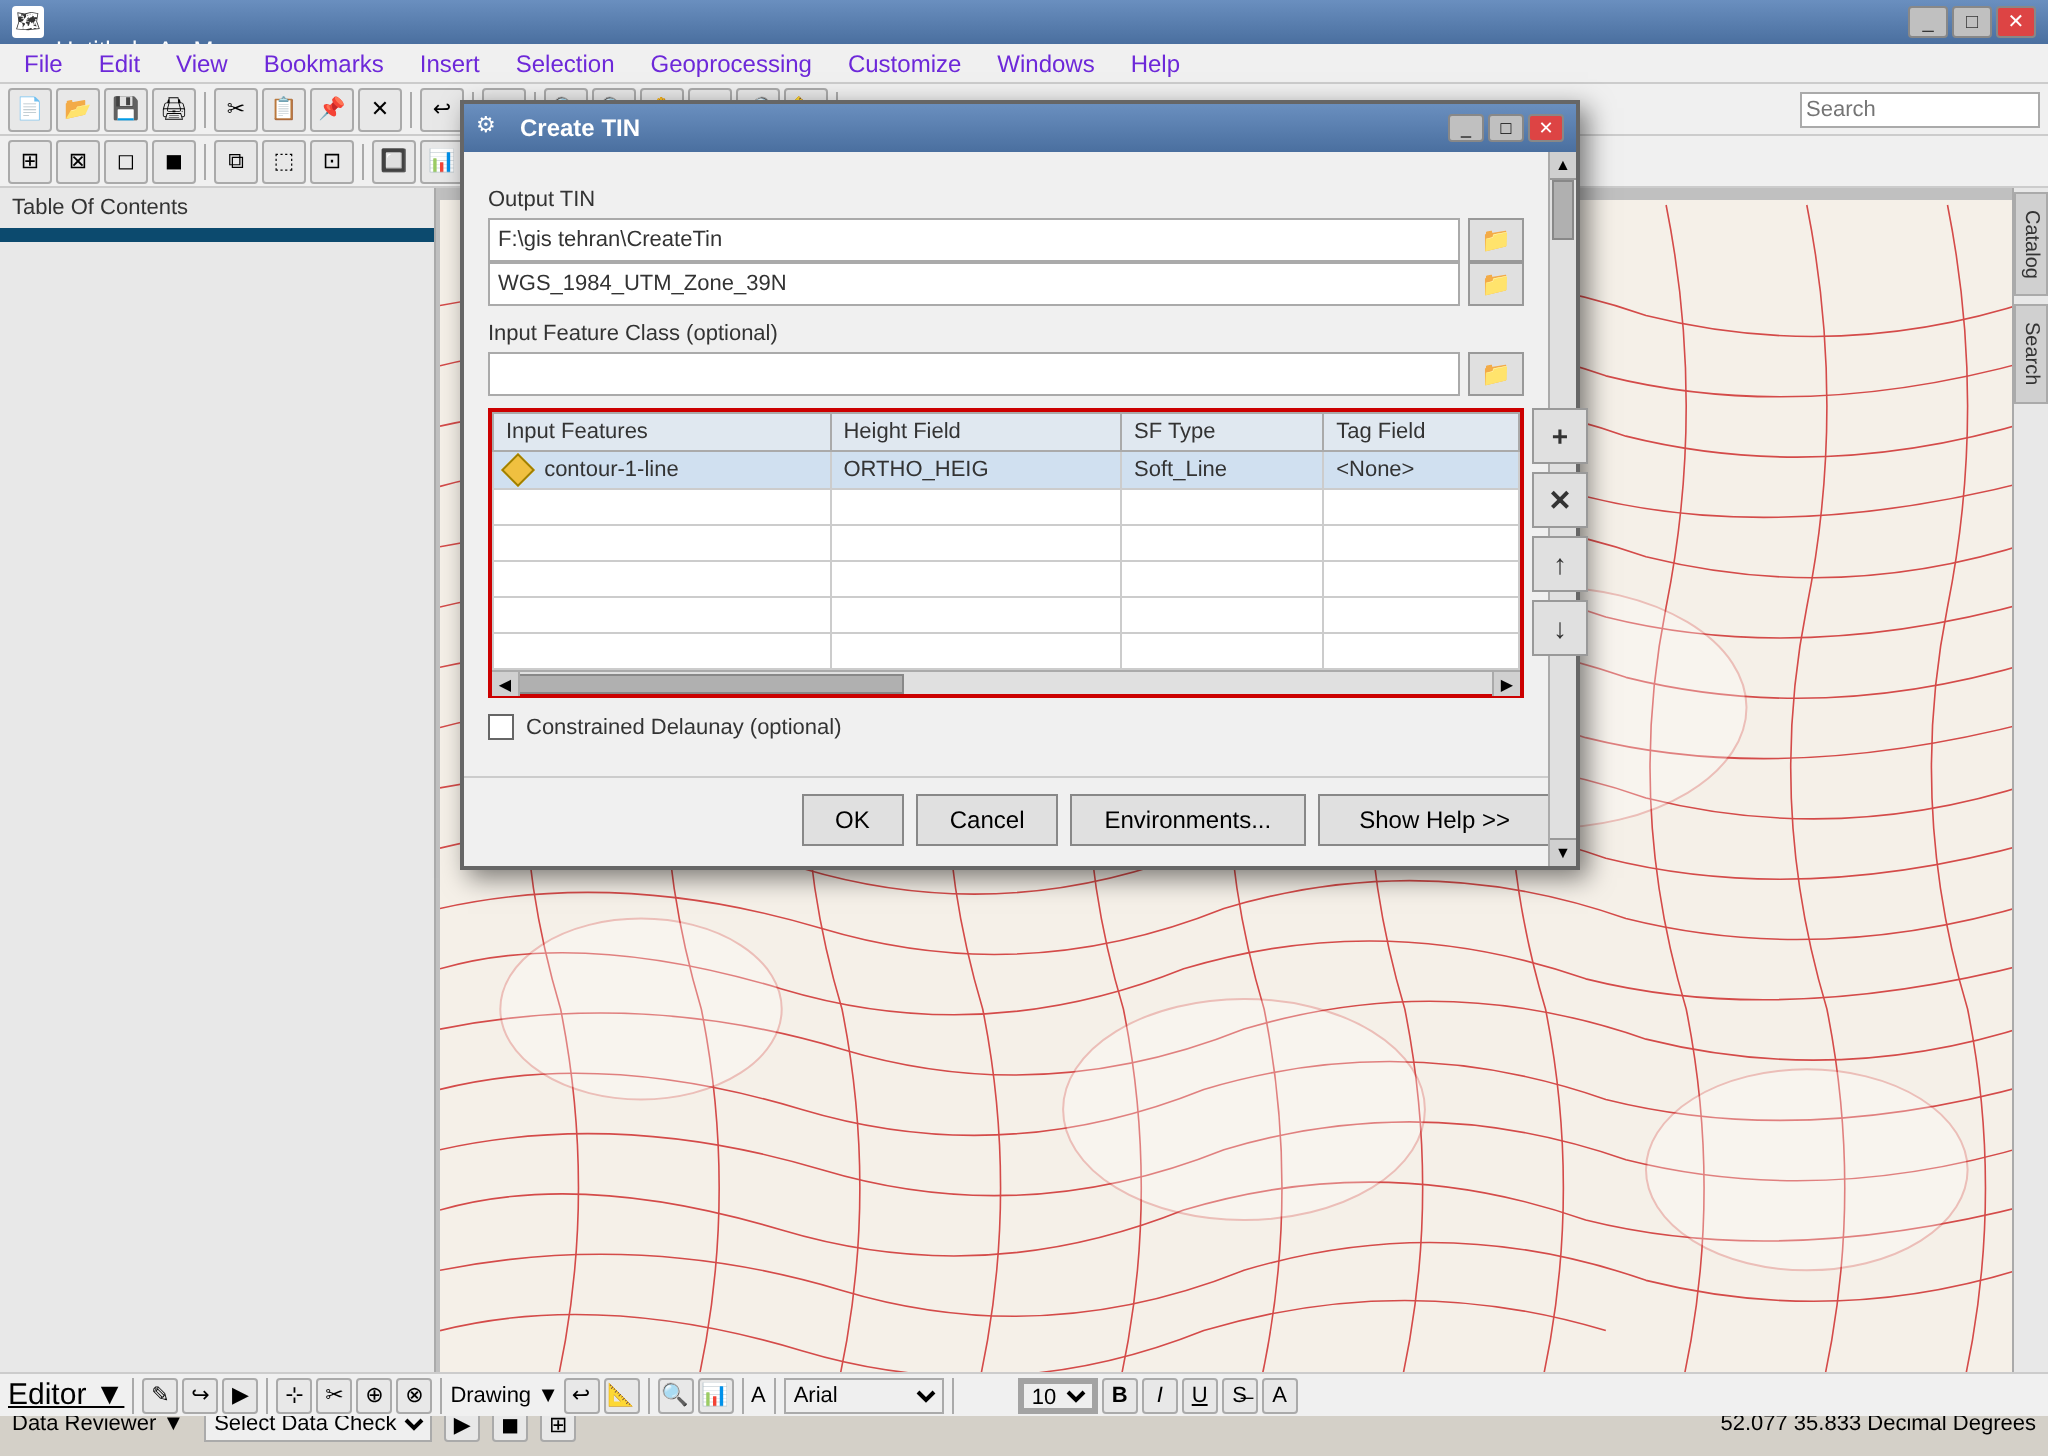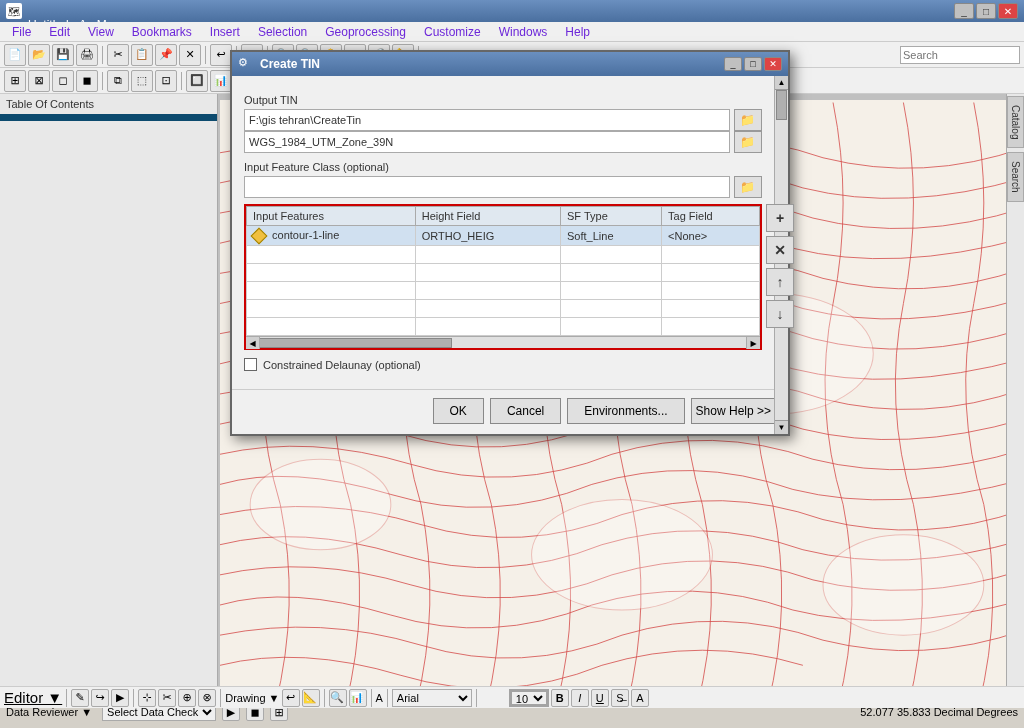--- a/index.html
+++ b/index.html
@@ -398,21 +398,21 @@
       height: 26px;
       padding: 0 16px;
       background: #e0e0e0;
       border: 1px solid #888;
       font-size: 12px;
       cursor: pointer;
       display: flex; align-items: center; justify-content: center;
     }
 
     .dialog-btn-show-help {
-      padding: 0 4px;
+      padding: 0 20px;
       background: #e0e0e0;
     }
 
     
     .dialog-scrollbar {
       position: absolute;
       right: 0;
       top: 24px;
       bottom: 0;
       width: 14px;

